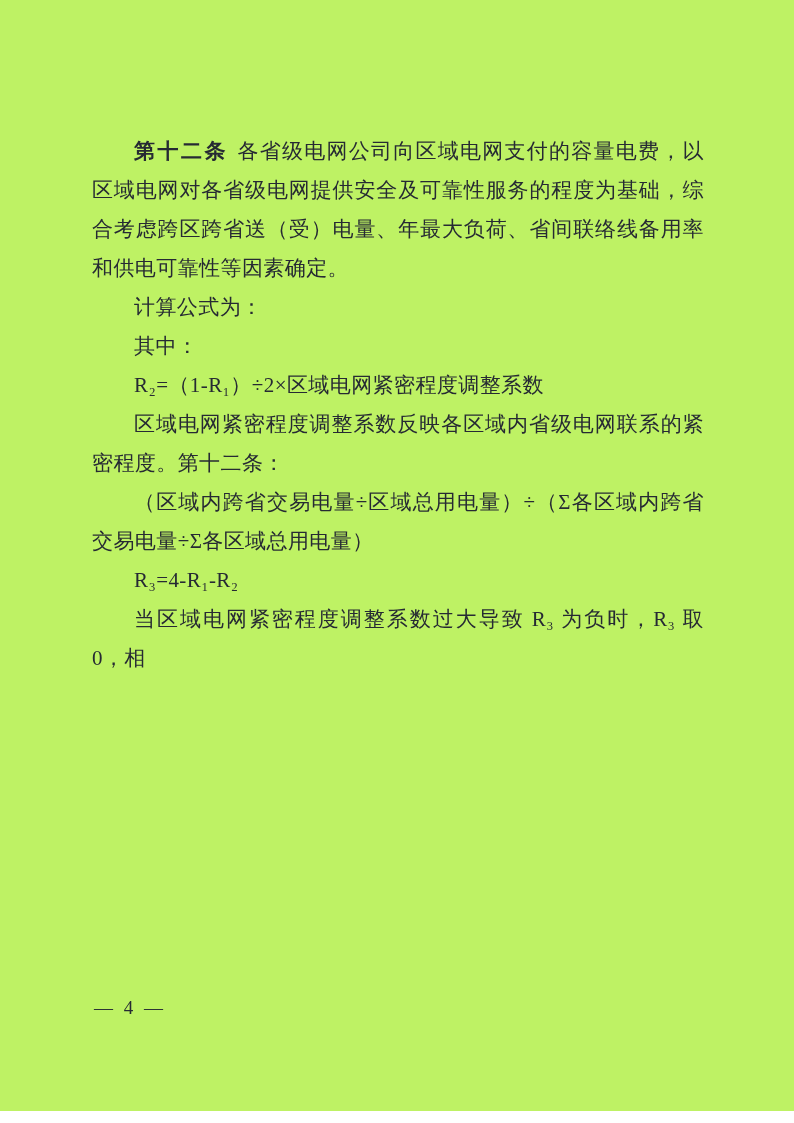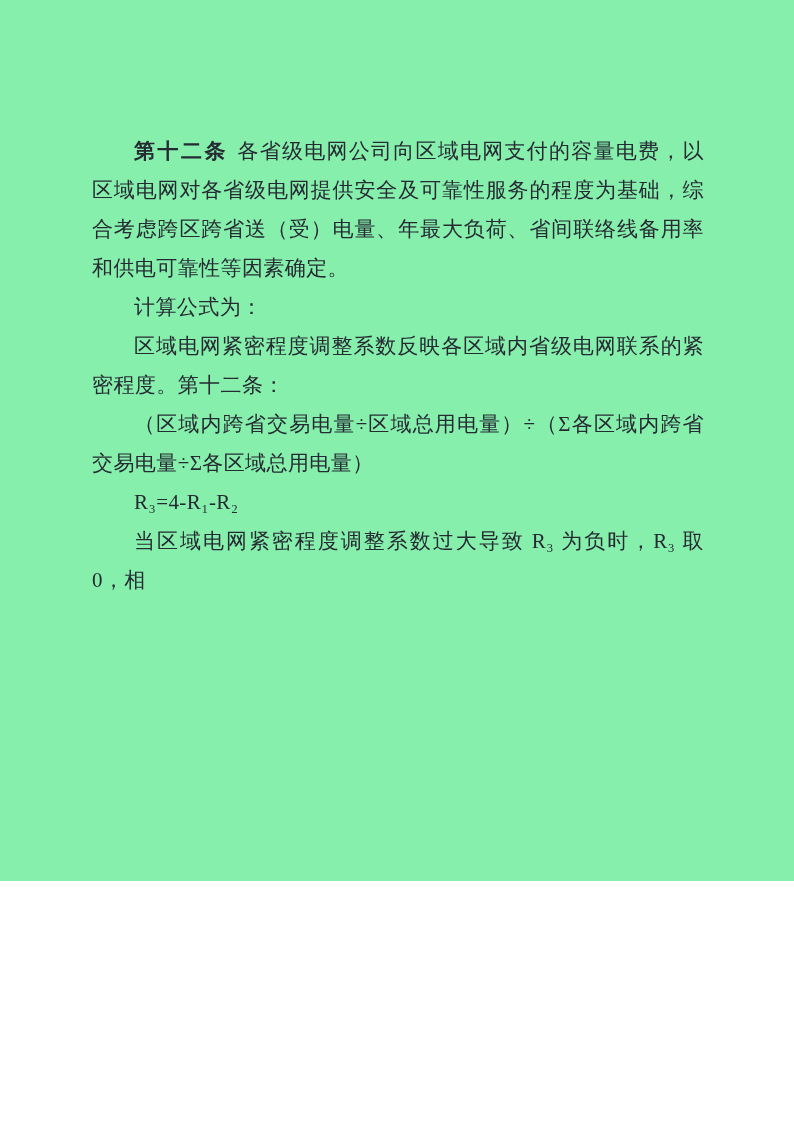--- a/index.html
+++ b/index.html
@@ -3,22 +3,22 @@
 <meta charset="utf-8">
 <style>
   html, body {
     margin: 0;
     padding: 0;
     background: #ffffff;
   }
   .page {
     position: relative;
     width: 794px;
-    height: 881px;
-    background: #86efac;
+    height: 1111px;
+    background: #bef264;
     overflow: hidden;
   }
   .content {
     position: absolute;
     left: 92px;
     top: 131px;
     width: 612px;
     font-family: "Liberation Serif", "DejaVu Serif", serif;
     font-size: 21px;
     line-height: 39px;
@@ -48,19 +48,21 @@
 </style>
 </head>
 <body>
 
 <div class="page">
   <div class="content">
     <p>
       <span class="article-label">第十二条</span><span>各省级电网公司向区域电网支付的容量电费，以区域电网对各省级电网提供安全及可靠性服务的程度为基础，综合考虑跨区跨省送（受）电量、年最大负荷、省间联络线备用率和供电可靠性等因素确定。</span>
     </p>
     <p>计算公式为：</p>
+    <p>其中：</p>
+    <p>R₂=（1-R₁）÷2×区域电网紧密程度调整系数</p>
     <p>区域电网紧密程度调整系数反映各区域内省级电网联系的紧密程度。第十二条：</p>
     <p>（区域内跨省交易电量÷区域总用电量）÷（Σ各区域内跨省交易电量÷Σ各区域总用电量）</p>
     <p>R₃=4-R₁-R₂</p>
     <p>当区域电网紧密程度调整系数过大导致 R₃ 为负时，R₃ 取 0，相</p>
   </div>
   <div class="footer">— 4 —</div>
 </div>
 
 </body></html>

